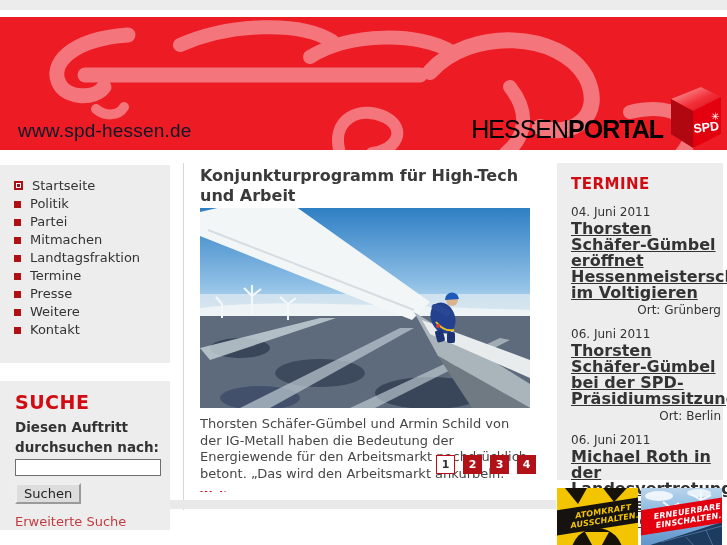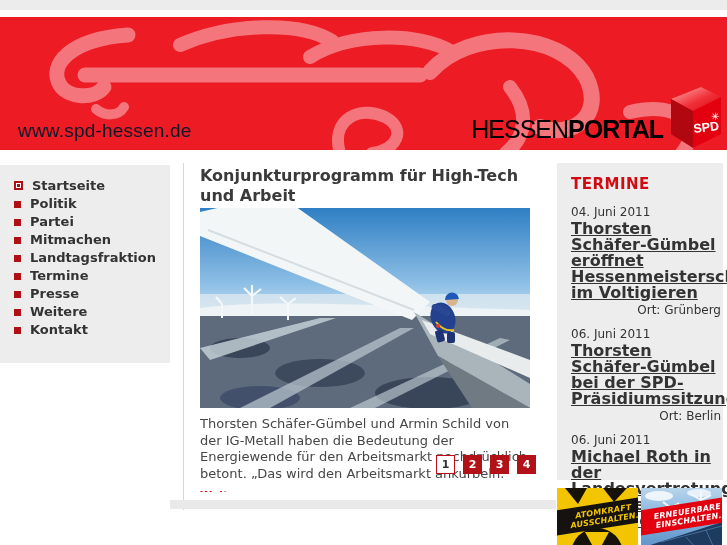--- a/index.html
+++ b/index.html
@@ -15,21 +15,21 @@
   .site-url{position:absolute;left:18px;top:103px;color:#0f172a;font-size:19px;
             font-family:"Liberation Sans",sans-serif;letter-spacing:.2px;}
   .portal-text{position:absolute;right:64px;top:98px;color:#000000;font-size:25px;
                font-family:"Liberation Sans",sans-serif;letter-spacing:-1px;white-space:nowrap;}
   .portal-text .bold{font-weight:bold;}
   .spd-cube{position:absolute;right:4px;top:68px;}
 
   
   .menu-box{position:absolute;left:0;top:165px;width:170px;height:198px;background:#ededed;}
   .menu-list{list-style:none;margin:0;padding:13px 0 0 14px;}
-  .menu-list li{height:18px;font-size:13px;font-weight:bold;color:#333;cursor:pointer;white-space:nowrap;}
+  .menu-list li{height:18px;font-size:13px;font-weight:normal;color:#333;cursor:pointer;white-space:nowrap;}
   .bullet{display:inline-block;width:7px;height:7px;background:#af1014;margin-right:9px;}
   .bullet.active{width:5px;height:5px;background:#fff;border:2px solid #af1014;position:relative;}
   .bullet.active::after{content:"";position:absolute;left:1px;top:1px;width:3px;height:3px;background:#af1014;}
 
   
   .search-box{position:absolute;left:0;top:381px;width:170px;height:149px;background:#ededed;}
   .search-title{position:absolute;left:15px;top:10px;font-size:19px;font-weight:bold;color:#d20a11;letter-spacing:.5px;}
   .search-prompt{position:absolute;left:15px;top:36px;width:150px;font-size:13.5px;font-weight:bold;color:#333;line-height:20px;}
   .search-input{position:absolute;left:15px;top:78px;width:138px;height:13px;border:1px solid #6f6f6f;
                 background:#fff;font-size:12px;padding:1px 3px;}
@@ -122,20 +122,27 @@
       <li><span class="bullet"></span><span>Partei</span></li>
       <li><span class="bullet"></span><span>Mitmachen</span></li>
       <li><span class="bullet"></span><span>Landtagsfraktion</span></li>
       <li><span class="bullet"></span><span>Termine</span></li>
       <li><span class="bullet"></span><span>Presse</span></li>
       <li><span class="bullet"></span><span>Weitere</span></li>
       <li><span class="bullet"></span><span>Kontakt</span></li>
     </ul>
   </div>
 
+  <div class="search-box">
+    <div class="search-title">SUCHE</div>
+    <div class="search-prompt">Diesen Auftritt durchsuchen nach:</div>
+    <input class="search-input" type="text" value="" style="">
+    <button class="search-button">Suchen</button>
+    <div class="advanced-link">Erweiterte Suche</div>
+  </div>
 
   <div class="vline"></div>
   <div class="article-title">Konjunkturprogramm für High-Tech und Arbeit</div>
 
   <div class="article-image">
     <svg width="330" height="200" viewBox="0 0 330 200">
       <defs>
         <linearGradient id="sky" x1="0" y1="0" x2="0" y2="1">
           <stop offset="0" stop-color="#2f7fc4"></stop>
             <stop offset="0.65" stop-color="#8fc0e6"></stop>

